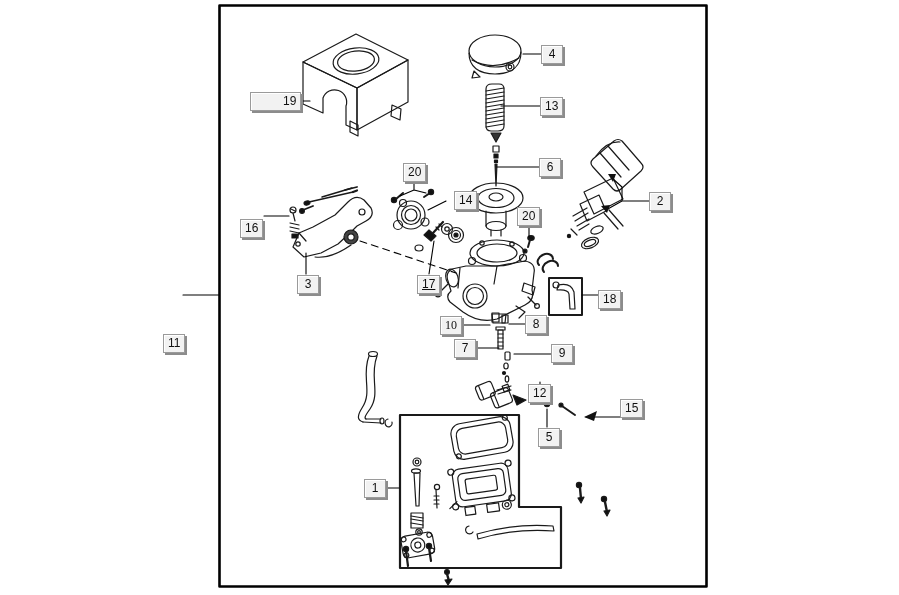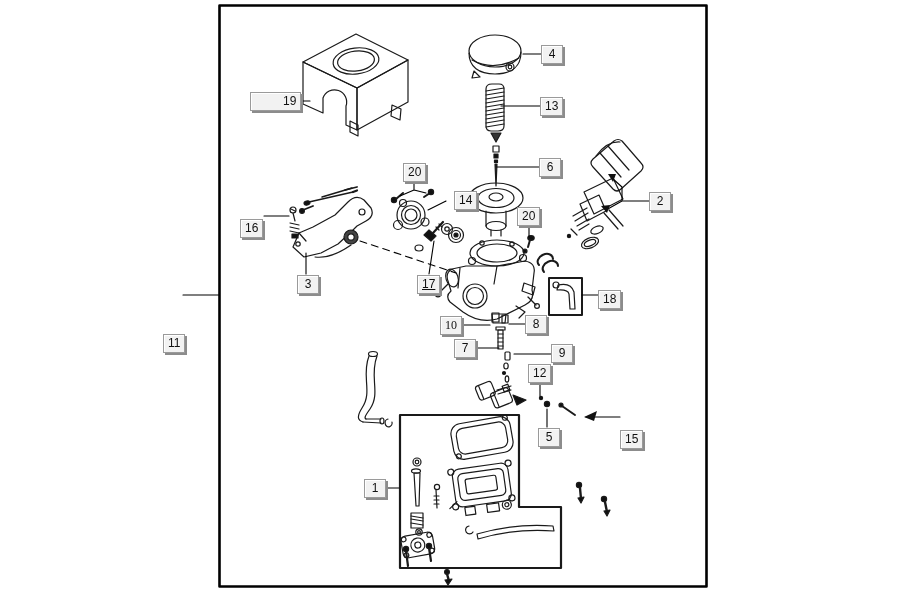--- a/index.html
+++ b/index.html
@@ -322,17 +322,17 @@
     <div class="callout" style="left: 240px; top: 207px; margin-top: 12px;">16</div>
     <div class="callout" style="left: 297px; top: 275px;">3</div>
     <div class="callout" style="left: 417px; top: 275px; text-decoration: underline;">17</div>
     <div class="callout" style="left: 517px; top: 207px;">20</div>
     <div class="callout" style="left: 598px; top: 290px;">18</div>
     <div class="callout" style="left: 163px; top: 302px; margin-top: 32px;">11</div>
     <div class="callout" style="left: 440px; top: 316px; font-family: Liberation Serif, serif;">10</div>
     <div class="callout" style="left: 525px; top: 315px;">8</div>
     <div class="callout" style="left: 454px; top: 339px;">7</div>
     <div class="callout" style="left: 551px; top: 344px;">9</div>
-    <div class="callout" style="left: 528px; top: 364px;">12</div>
+    <div class="callout" style="left: 528px; top: 384px;">12</div>
     <div class="callout" style="left: 538px; top: 428px;">5</div>
-    <div class="callout" style="left: 620px; top: 430px;">15</div>
+    <div class="callout" style="left: 620px; top: 399px;">15</div>
     <div class="callout" style="left: 364px; top: 479px;">1</div>
   </div>
 
 </body></html>

